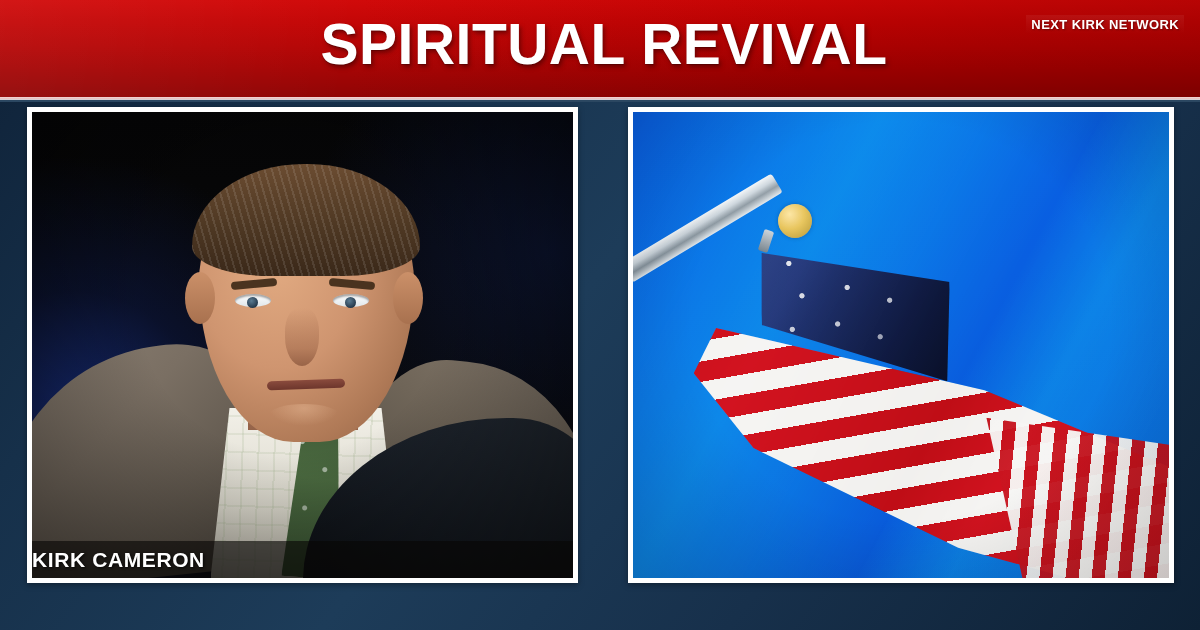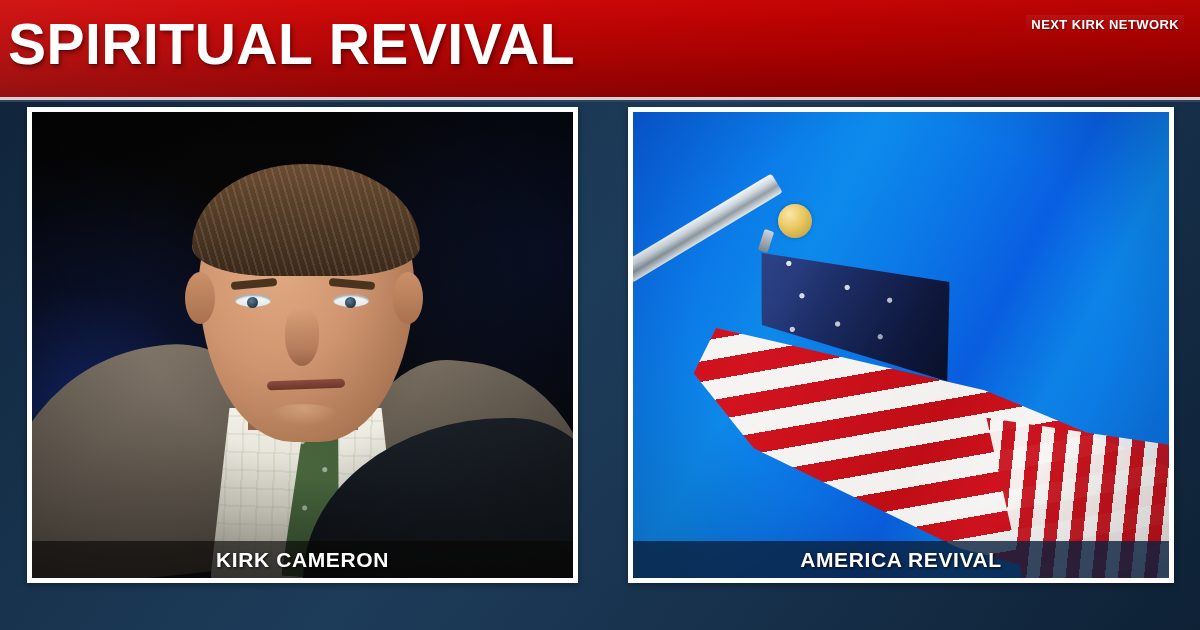--- a/index.html
+++ b/index.html
@@ -42,20 +42,21 @@
     background:linear-gradient(100deg,
       rgba(255,255,255,0.07) 0%,
       rgba(255,255,255,0.02) 30%,
       rgba(0,0,0,0.05) 68%,
       rgba(0,0,0,0.12) 100%);
     pointer-events:none;
   }
   .banner-title {
     position:absolute;
     left:0; right:0; top:13px;
+    text-align:center;
     color:#ffffff;
     font-size:57px;
     font-weight:bold;
     letter-spacing:0.5px;
     line-height:62px;
     text-shadow:2px 3px 4px rgba(60,0,0,0.55), 0 1px 0 rgba(0,0,0,0.25);
     white-space:nowrap;
     padding-left:8px;
   }
   .network-tag {
@@ -99,21 +100,21 @@
     overflow:hidden;
     background:#000;
   }
 
   .caption-bar {
     position:absolute;
     left:0; right:0; bottom:0;
     height:37px;
     display:flex;
     align-items:center;
-    justify-content:center;
+    justify-content:flex-start;
   }
   .caption-bar.dark  { background:rgba(8,6,5,0.62); }
   .caption-bar.navy  { background:rgba(10,33,62,0.80); }
   .caption-text {
     color:#ffffff;
     font-size:21px;
     font-weight:bold;
     letter-spacing:0.6px;
     text-shadow:1px 1px 3px rgba(0,0,0,0.85);
     white-space:nowrap;
@@ -364,19 +365,16 @@
       <div class="fl-sky"></div>
       <div class="fl-stripes"></div>
       <div class="fl-stripes-tail"></div>
       <div class="fl-canton"></div>
       <div class="fl-pole"></div>
       <div class="fl-finial"></div>
       <div class="fl-clip"></div>
       <div class="fl-folds"></div>
       <div class="fl-vignette"></div>
 
-      <div class="caption-bar navy">
-        <span class="caption-text">AMERICA REVIVAL</span>
-      </div>
     </div>
   </div>
 
 </div>
 
 </body></html>

